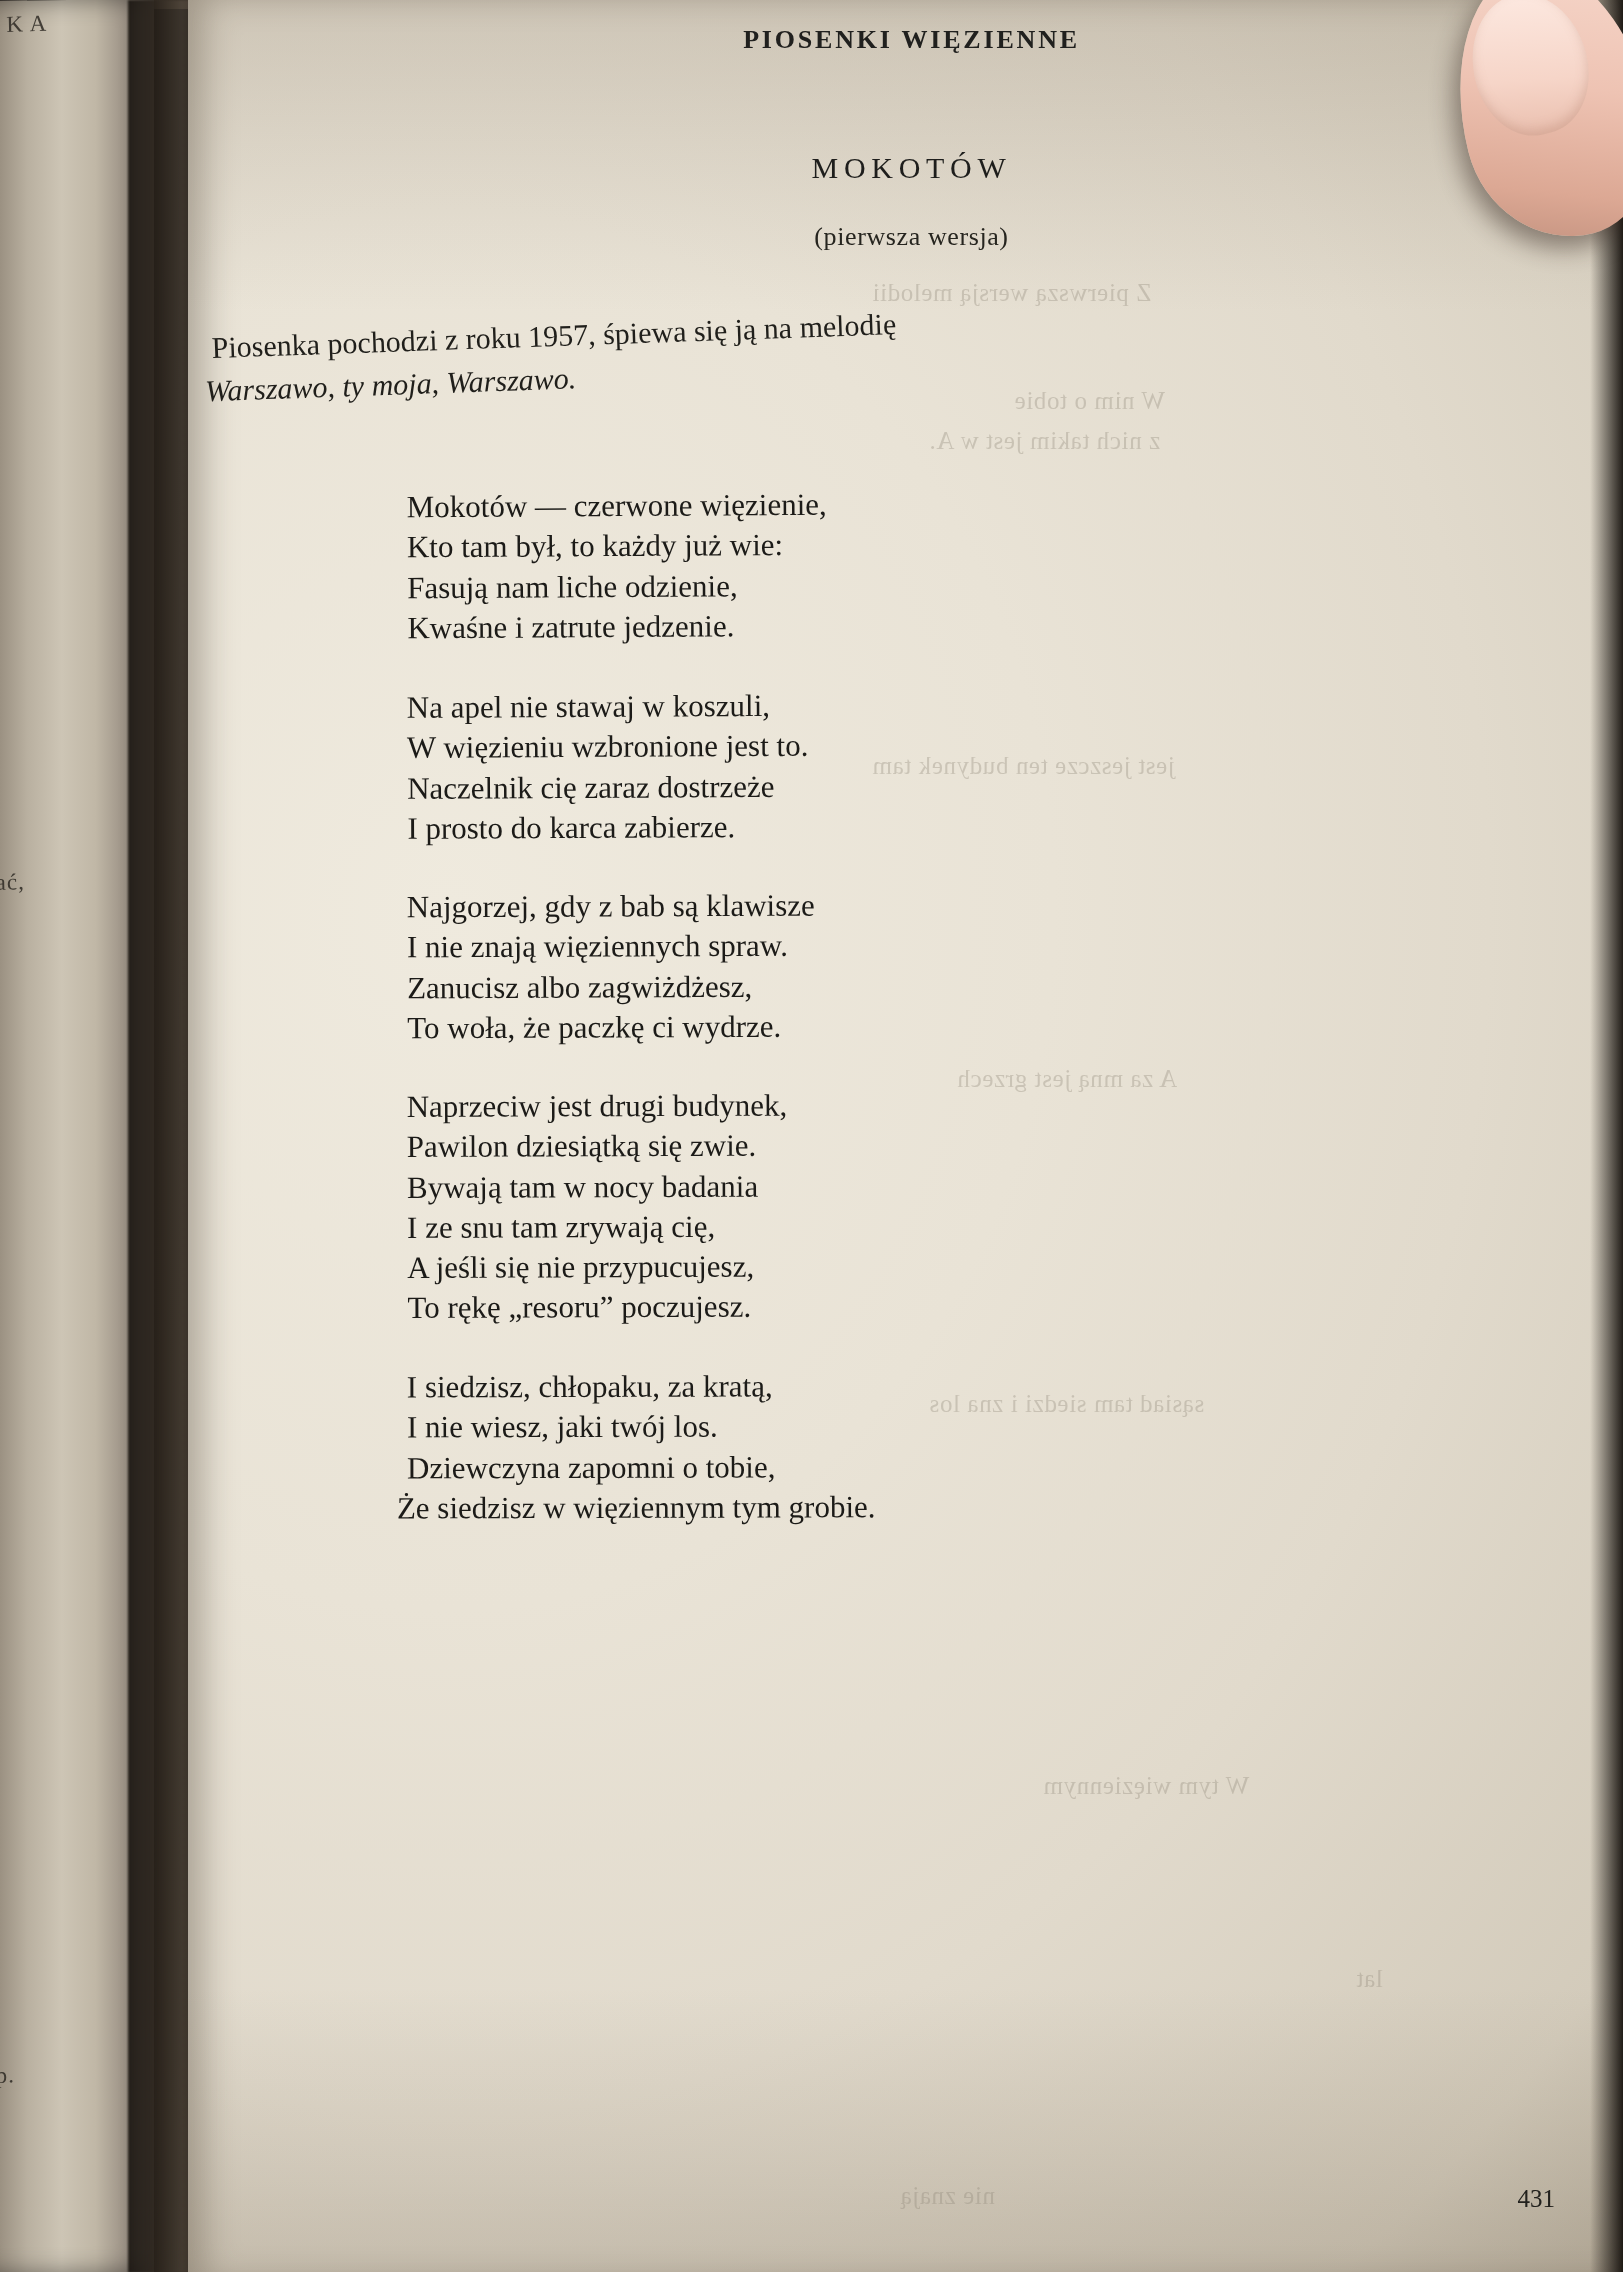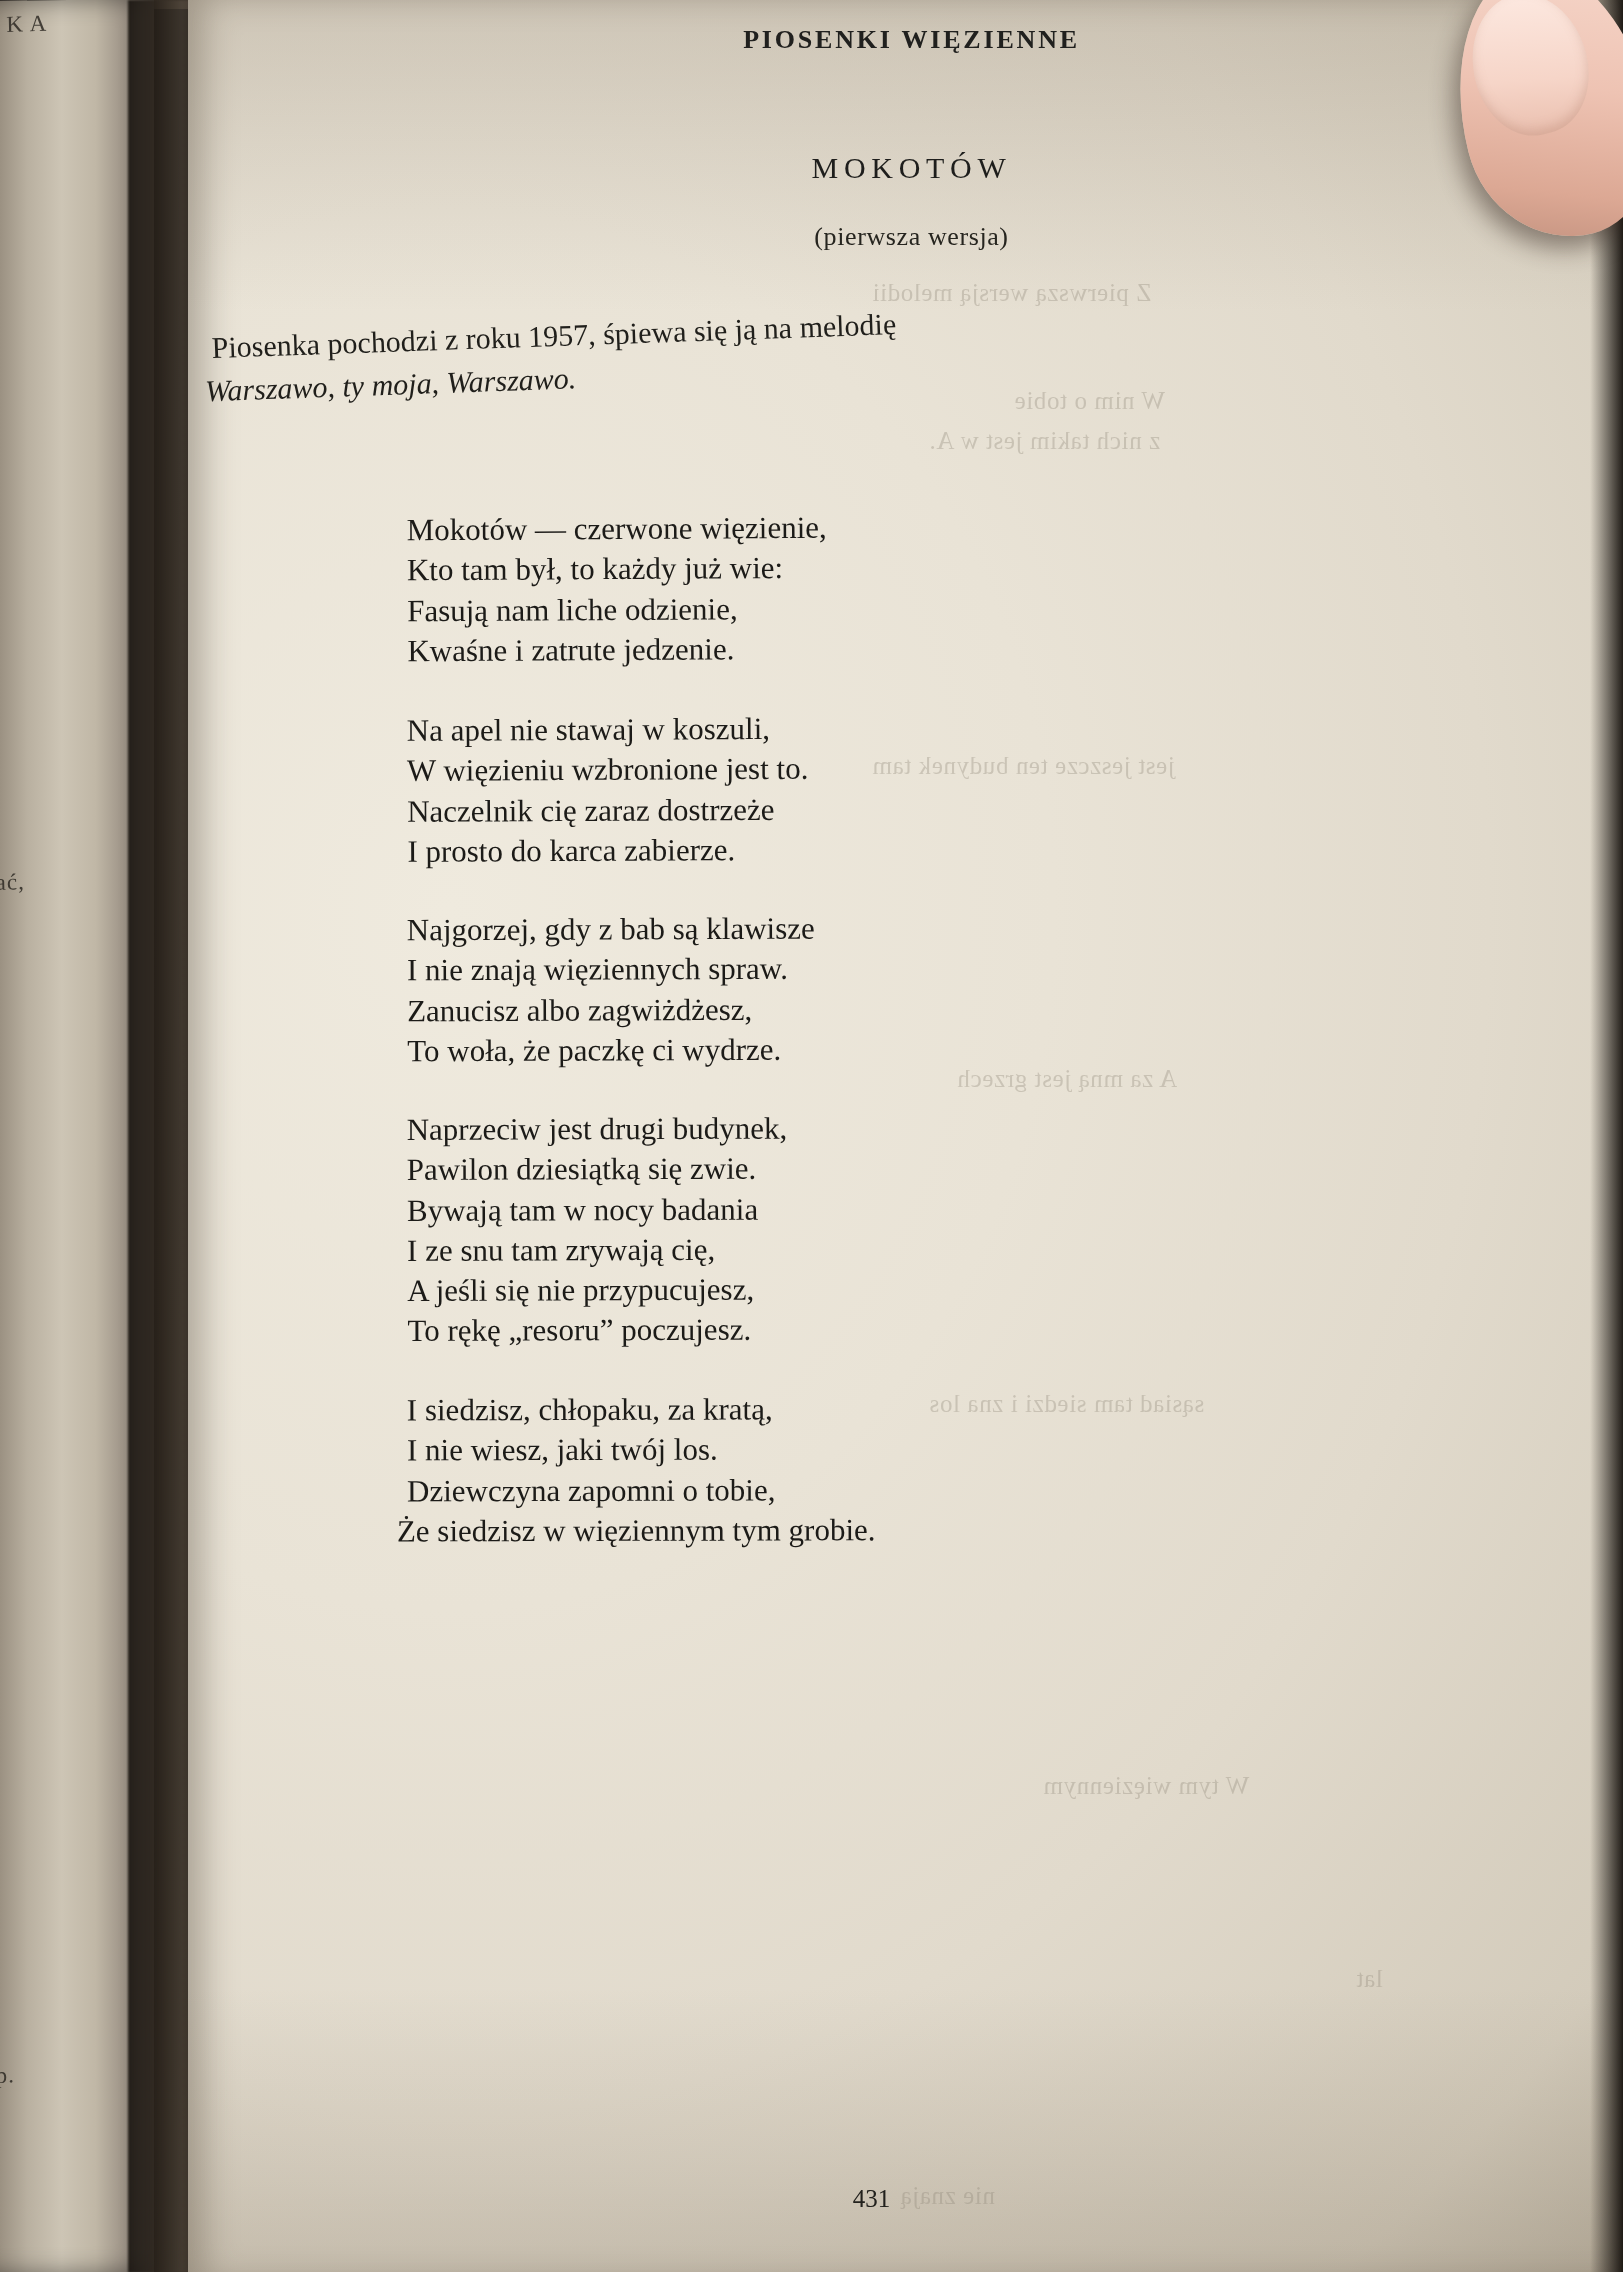--- a/index.html
+++ b/index.html
@@ -162,21 +162,21 @@
     line-height: 1.42;
     color: #201f1b;
     transform: rotate(-2.0deg);
     transform-origin: left top;
   }
   .note i { font-style: italic; }
 
   
   .poem {
     position: absolute;
-    top: 513px;
+    top: 490px;
     left: 219px;
     width: 1082px;
     font-size: 31px;
     line-height: 1.30;
     color: #1c1b18;
   }
   .stanza { margin-bottom: 39px; }
   .line { white-space: nowrap; }
 
   
@@ -185,21 +185,21 @@
   .poem .stanza:nth-child(3) { transform: rotate(-0.25deg); }
   .poem .stanza:nth-child(4) { transform: rotate(-0.2deg); }
   .poem .stanza:nth-child(5) { transform: rotate(-0.15deg); }
 
   
   .folio {
     position: absolute;
     bottom: 71px;
     left: 0;
     width: 1367px;
-    text-align: center;
+    text-align: right;
     font-size: 25px;
     color: #22211d;
   }
 
   
   .thumb {
     position: absolute;
     right: -23px;
     top: -34px;
     width: 188px;

